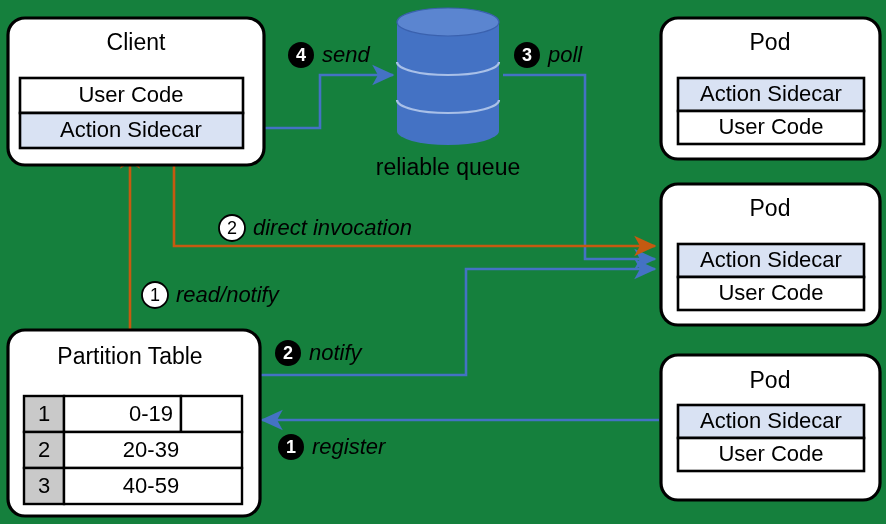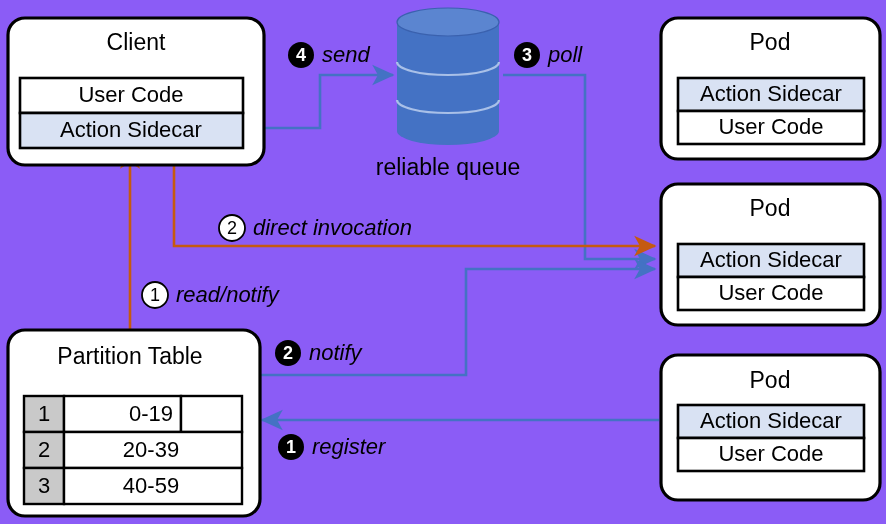--- a/index.html
+++ b/index.html
@@ -4,21 +4,21 @@
 <style>
   html, body {
     margin: 0;
     padding: 0;
     background: #ffffff;
   }
   #canvas {
     position: relative;
     width: 886px;
     height: 524px;
-    background: #8b5cf6;
+    background: #15803d;
     font-family: "Liberation Sans", sans-serif;
     overflow: hidden;
   }
   svg.layer {
     position: absolute;
     left: 0;
     top: 0;
     width: 886px;
     height: 524px;
   }

